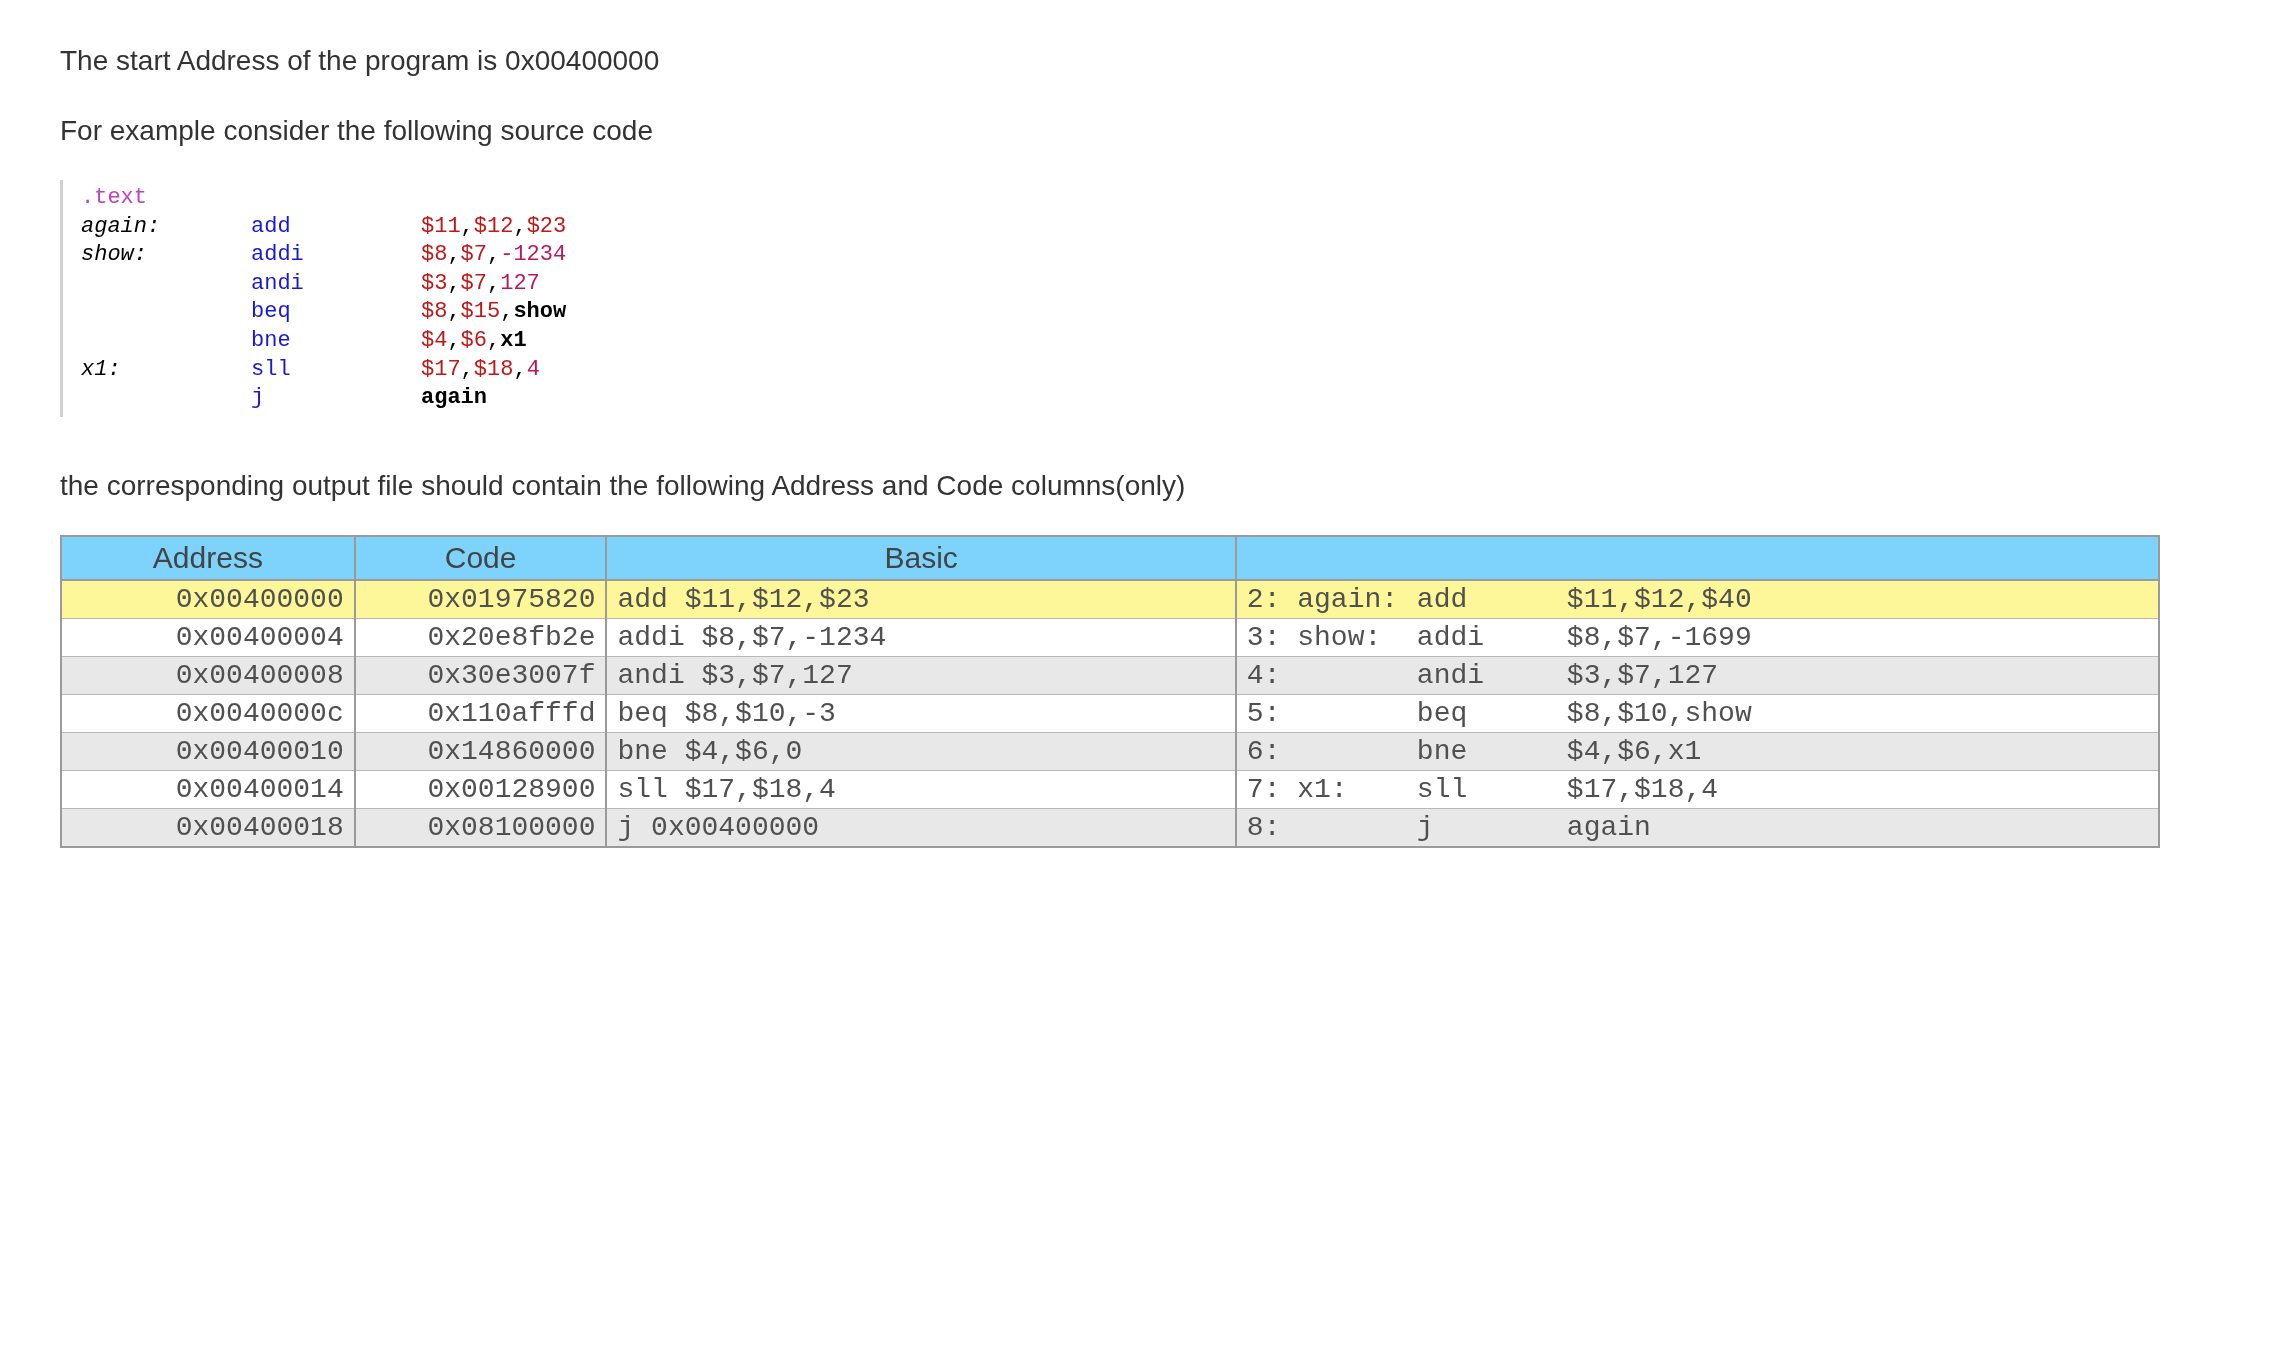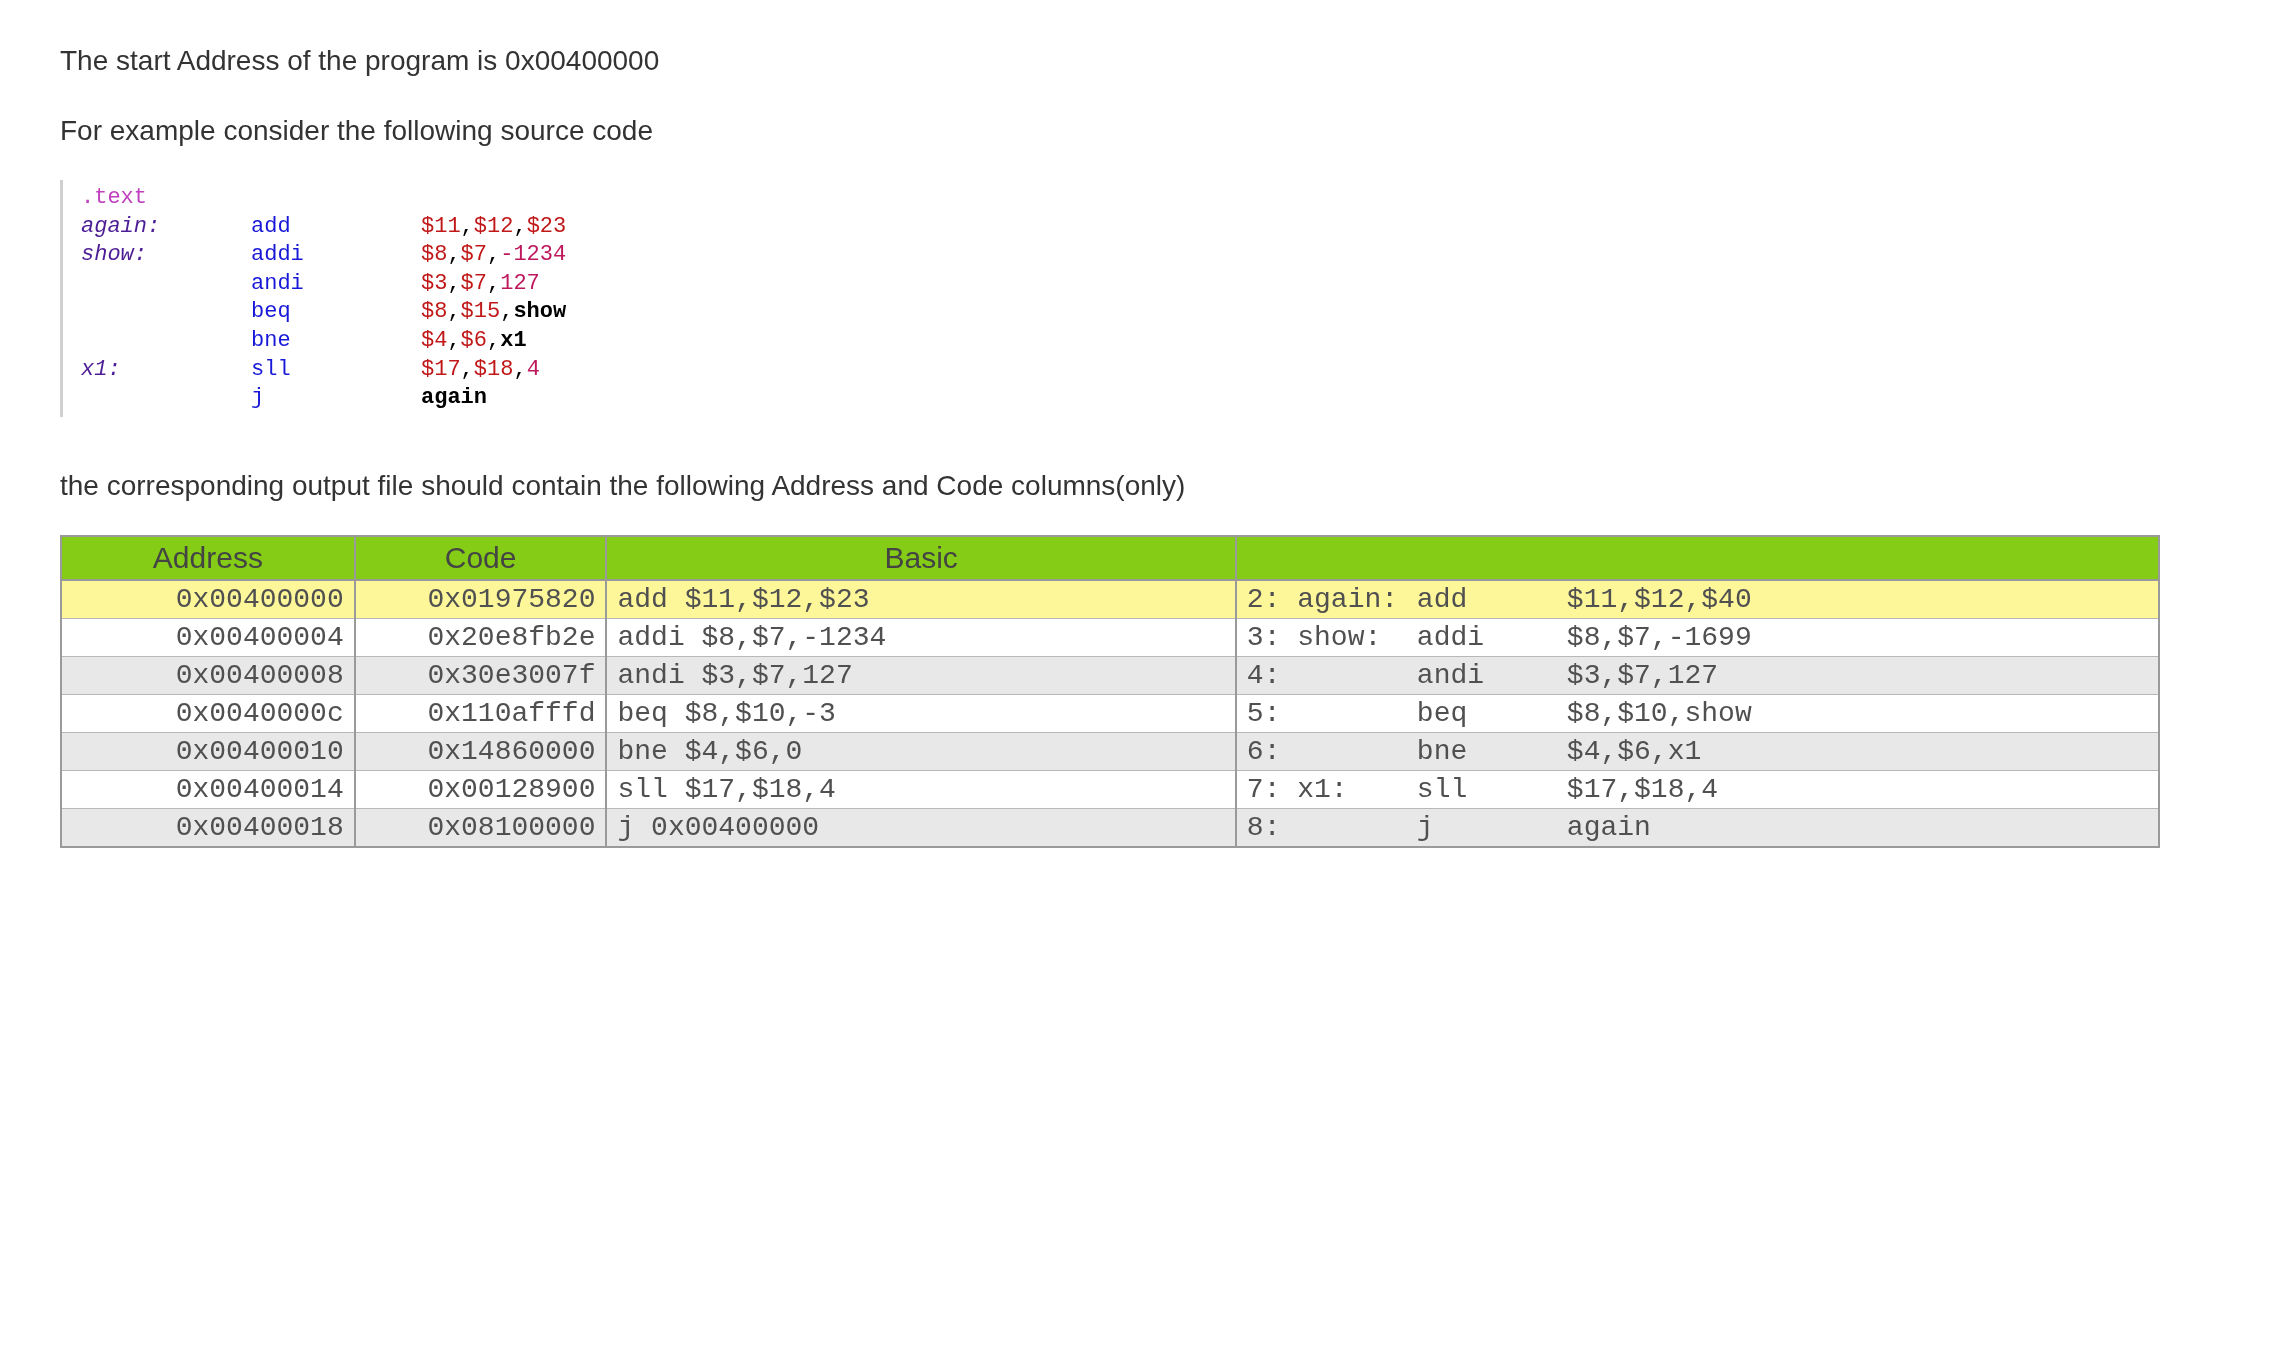--- a/index.html
+++ b/index.html
@@ -25,21 +25,21 @@
     padding:4px 0 4px 18px;
     margin:24px 0 48px 0;
   }
   .src-row{
     display:flex;
     font-family:"Courier New",Courier,monospace;
     font-size:22px;
     line-height:1.3;
     white-space:pre;
   }
-  .c-label{ color:#4c1d95; font-style:italic; width:170px; flex:0 0 auto;}
+  .c-label{ color:#000000; font-style:italic; width:170px; flex:0 0 auto;}
   .c-inst { color:#1818d8; width:170px; flex:0 0 auto;}
   .c-reg  { color:#c01818;}
   .c-imm  { color:#be185d; font-weight:normal;}
   .c-lbl  { color:#000; font-weight:bold;}
   .c-comma{ color:#000;}
   .c-dir  { color:#c040c0;}
   .src-args{display:flex;}
   
   .sim-wrap{
     border:2px solid #9a9a9a;
@@ -47,21 +47,21 @@
     font-family:"Courier New",Courier,monospace;
     font-size:28px;
     color:#505050;
     width:100%;
     table-layout:fixed;
   }
   .sim-wrap th{
     font-family:Arial,Helvetica,sans-serif;
     font-weight:normal;
     font-size:30px;
-    background:#84cc16;
+    background:#7dd3fc;
     border:2px solid #9a9a9a;
     padding:4px 6px;
     text-align:center;
     color:#444;
   }
   .sim-wrap td{
     border-left:2px solid #9a9a9a;
     border-right:2px solid #9a9a9a;
     border-top:1px solid #b8b8b8;
     border-bottom:1px solid #b8b8b8;

